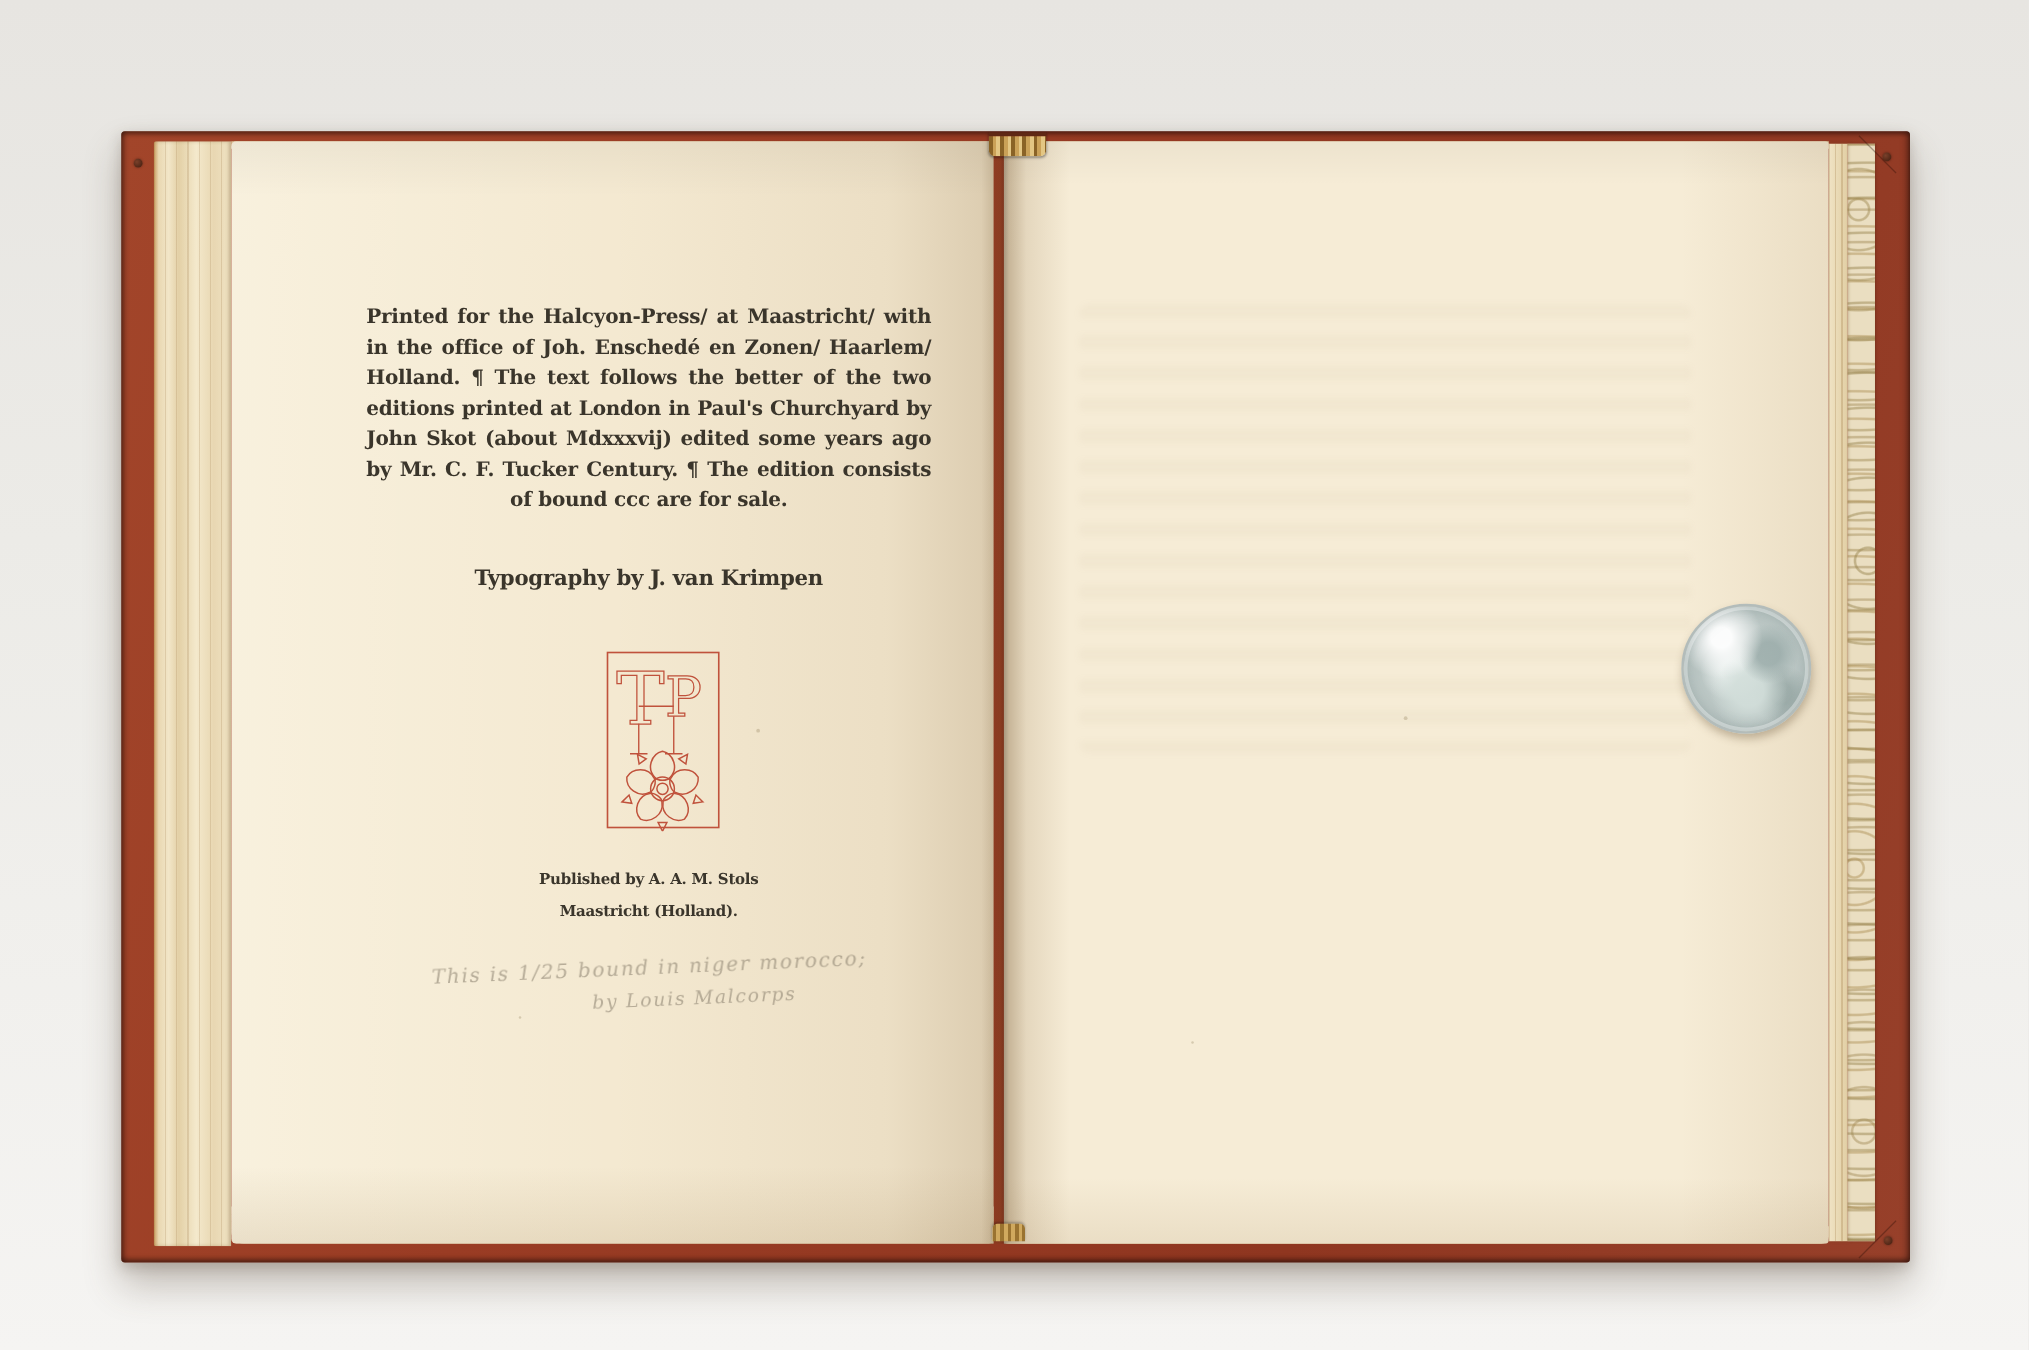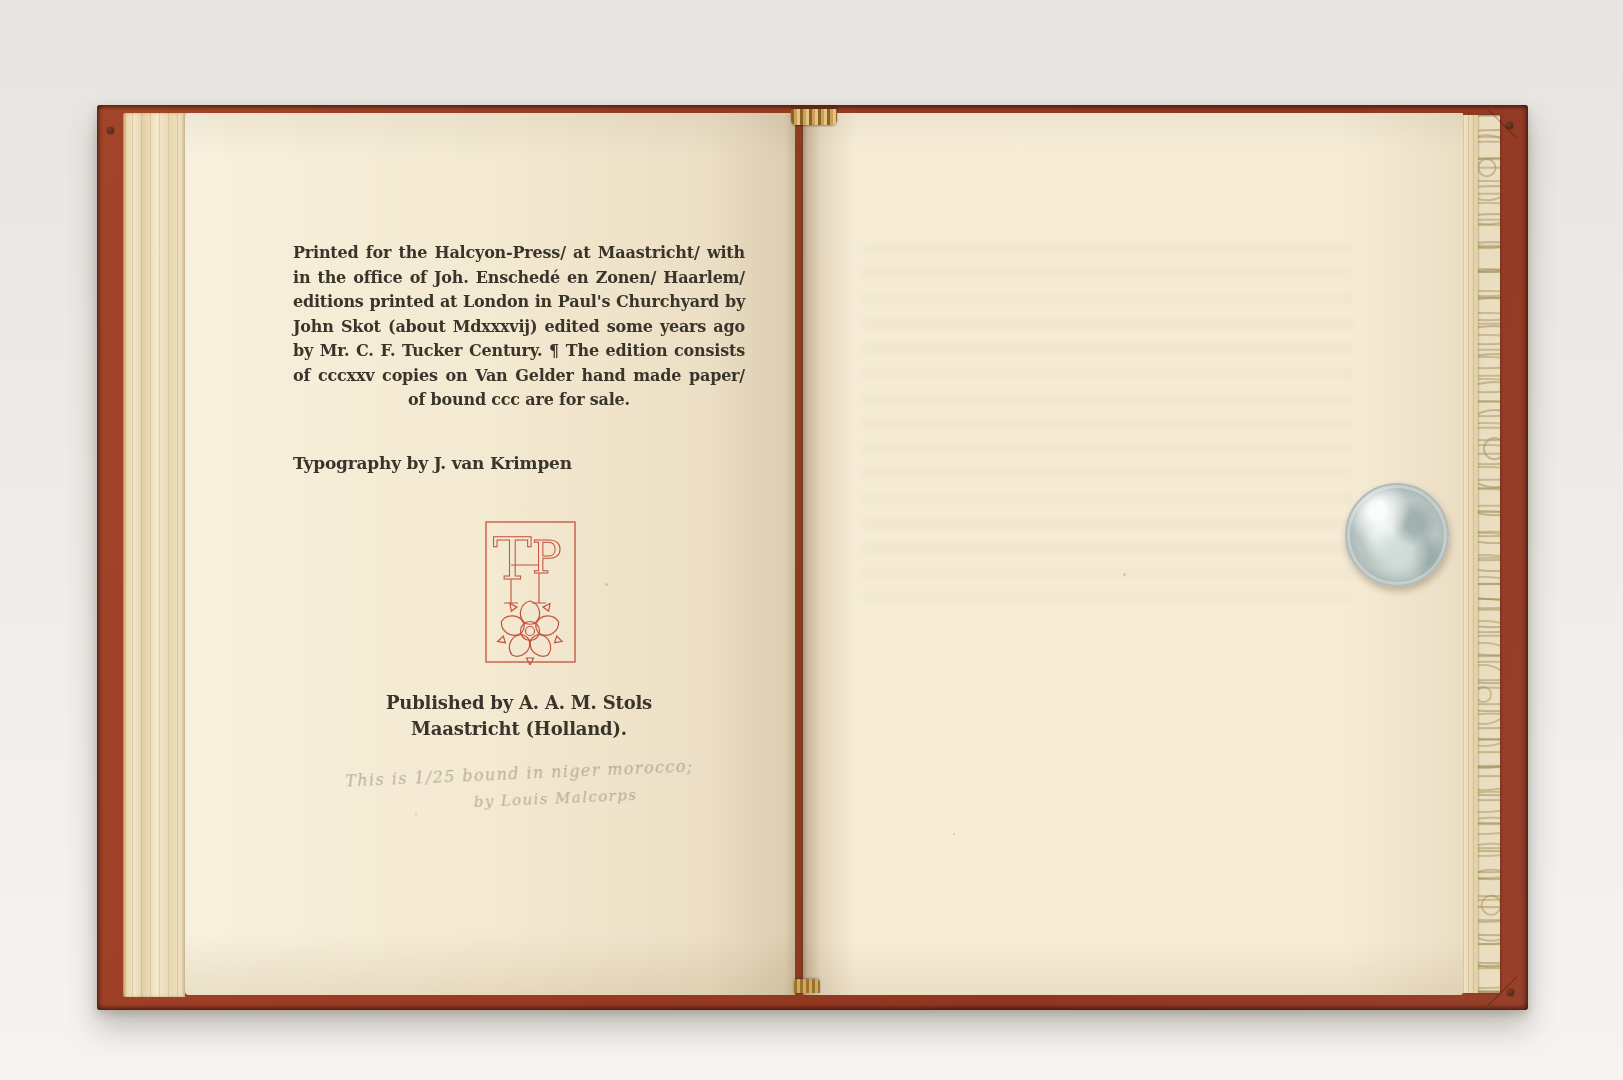--- a/index.html
+++ b/index.html
@@ -89,26 +89,26 @@
       repeating-radial-gradient(circle at 60% 90%,rgba(150,125,70,0) 0 8px,rgba(150,125,70,.4) 9px 10px,rgba(150,125,70,0) 11px 26px);
     box-shadow:inset 1px 0 2px rgba(120,85,40,.3), 1px 0 2px rgba(60,30,10,.35);
   }
   .colophon{position:absolute;left:108px;top:128px;width:452px;color:#3a352b;}
   .colophon-line{
     font-size:16px;font-weight:bold;line-height:24.5px;letter-spacing:-.2px;
     text-align:justify;text-align-last:justify;white-space:nowrap;
   }
   .colophon-line.center-line{text-align:center;text-align-last:center;}
   .typography-credit{
-    position:absolute;left:108px;top:340px;width:452px;
+    position:absolute;left:108px;top:340px;width:452px;text-align:center;
     font-size:17px;font-weight:bold;color:#3a352b;letter-spacing:-.2px;
   }
   .printers-mark{position:absolute;left:298px;top:406px;width:95px;height:146px;}
   .publisher{position:absolute;left:108px;top:577px;width:452px;text-align:center;
-    font-size:18px;font-weight:bold;line-height:26px;color:#3a352b;letter-spacing:-.2px;}
+    font-size:12px;font-weight:bold;line-height:26px;color:#3a352b;letter-spacing:-.2px;}
   .inscription{
     position:absolute;left:140px;top:648px;width:390px;text-align:center;
     transform:rotate(-2.5deg);color:#8d8371;opacity:.6;
     font-style:italic;font-size:16px;letter-spacing:1.4px;line-height:26px;
     filter:blur(.4px);
   }
   .inscription .line2{padding-left:70px;font-size:15px;}
   .showthrough{
     position:absolute;left:60px;top:130px;width:490px;height:360px;opacity:.55;
     background:repeating-linear-gradient(180deg,rgba(168,148,112,.10) 0 11px,rgba(0,0,0,0) 11px 25px);
@@ -141,24 +141,24 @@
     <div class="left-page-bottom-edge"></div>
     <div class="right-page-bottom-edge"></div>
 
     <div class="fore-edge-right"></div>
     <div class="marbled-endpaper"></div>
 
     <div class="page left-page">
       <div class="colophon">
         <div class="colophon-line">Printed for the Halcyon-Press/ at Maastricht/ with</div>
         <div class="colophon-line">in the office of Joh. Enschedé en Zonen/ Haarlem/</div>
+        <div class="colophon-line">Holland. ¶ The text follows the better of the two</div>
         <div class="colophon-line">editions printed at London in Paul's Churchyard by</div>
         <div class="colophon-line">John Skot (about Mdxxxvij) edited some years ago</div>
         <div class="colophon-line">by Mr. C. F. Tucker Century. ¶ The edition consists</div>
-        <div class="colophon-line">of cccxxv copies on Van Gelder hand made paper/</div>
         <div class="colophon-line center-line">of bound ccc are for sale.</div>
       </div>
 
       <div class="typography-credit">Typography by J. van Krimpen</div>
 
       <div class="printers-mark">
         <svg width="95" height="146" viewBox="0 0 95 146">
           <g fill="none" stroke="#c0523c" stroke-width="1.3">
             <rect x="3" y="3" width="89" height="140"></rect>
 

